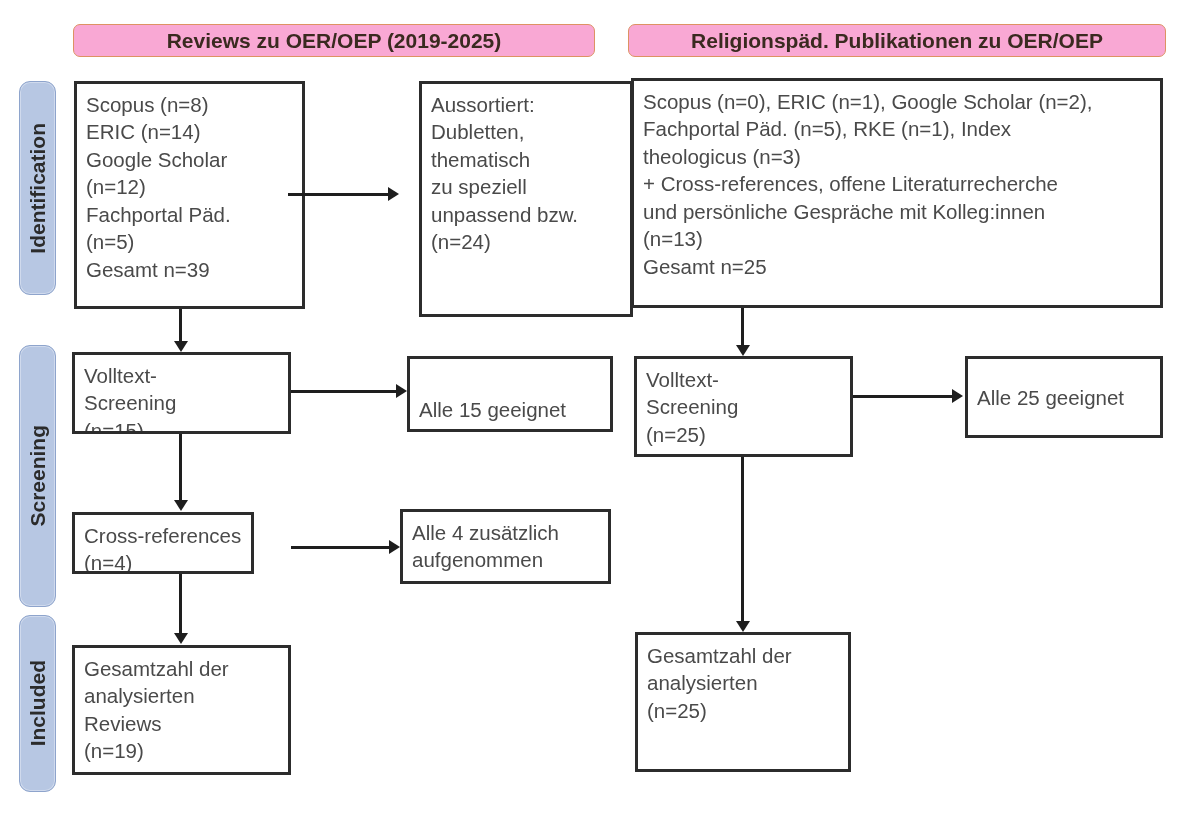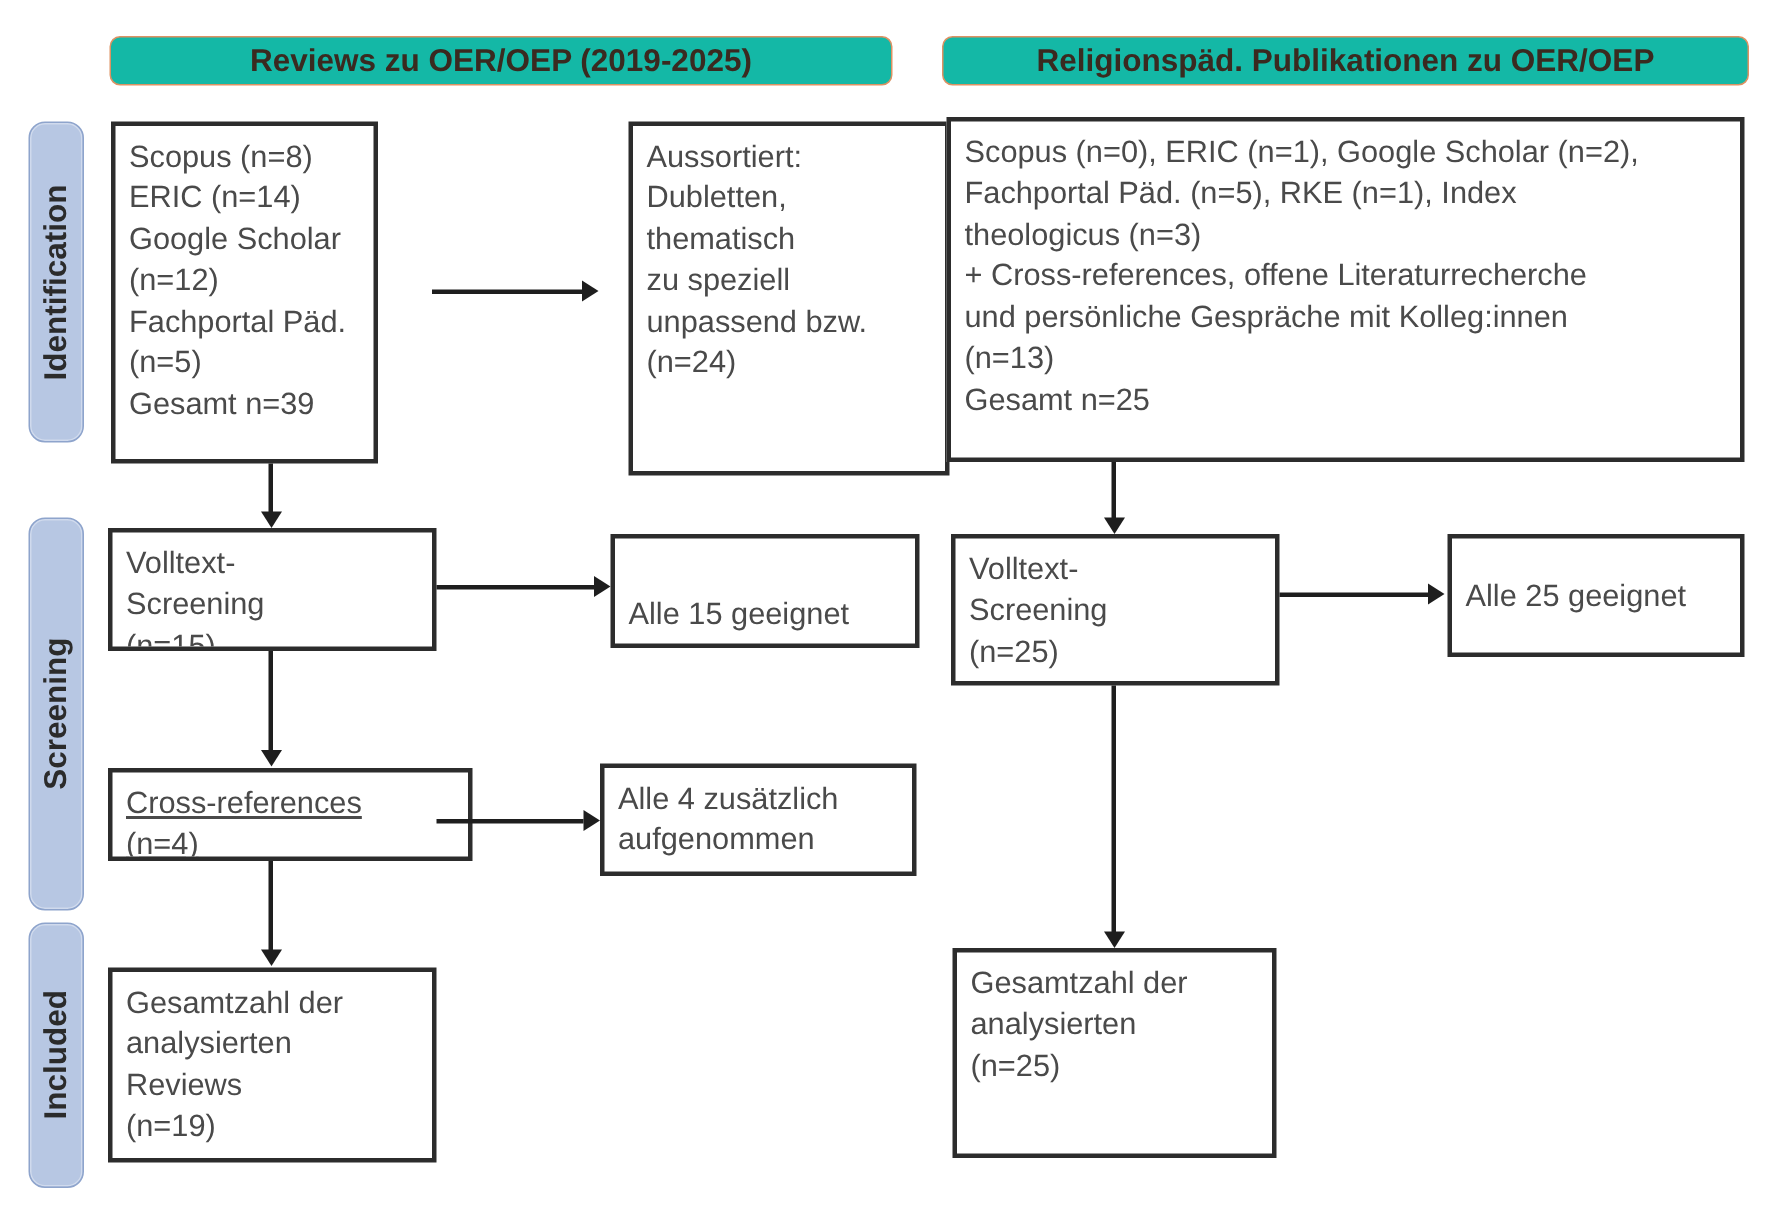--- a/index.html
+++ b/index.html
@@ -35,21 +35,21 @@
     font-size: 21px;
     font-weight: bold;
     color: #2b2b2b;
     letter-spacing: 0px;
     white-space: nowrap;
   }
 
   
   .col-header {
     position: absolute;
-    background: #14b8a6;
+    background: #f9a8d4;
     border: 1px solid #dd9263;
     border-radius: 7px;
     display: flex;
     align-items: center;
     justify-content: center;
     color: #3a2a20;
     font-size: 21px;
     font-weight: bold;
     white-space: nowrap;
   }
@@ -112,21 +112,21 @@
   </div>
 
   <div class="col-header" style="left:73px; top:24px; width:520px; height:31px;">
     <span>Reviews zu OER/OEP (2019-2025)</span>
   </div>
 
   <div class="col-header" style="left:628px; top:24px; width:536px; height:31px;">
     <span>Religionspäd. Publikationen zu OER/OEP</span>
   </div>
 
-  <div class="box" style="left:74px; top:81px; width:178px; height:228px;">
+  <div class="box" style="left:74px; top:81px; width:231px; height:228px;">
     <span class="line">Scopus (n=8)</span>
     <span class="line">ERIC (n=14)</span>
     <span class="line">Google Scholar</span>
     <span class="line">(n=12)</span>
     <span class="line">Fachportal Päd.</span>
     <span class="line">(n=5)</span>
     <span class="line">Gesamt n=39</span>
   </div>
 
   <div class="box" style="left:399px; top:81px; width:214px; height:236px;margin-left:20px;">
@@ -153,21 +153,21 @@
   <div class="box" style="left:407px; top:356px; width:206px; height:76px; display:flex; align-items:flex-end;">
     <span class="line">Alle 15 geeignet</span>
   </div>
 
   <div class="conn-h" style="left:291px; top:390px; width:105px;"></div>
   <div class="arrow-right" style="left:396px; top:384px;"></div>
 
   <div class="conn-v" style="left:179px; top:434px; width:3px; height:68px;"></div>
   <div class="arrow-down" style="left:174px; top:500px;"></div>
 
-  <div class="box" style="left:72px; top:512px; width:243px; height:62px;text-decoration:underline;">
+  <div class="box" style="left:72px; top:512px; width:182px; height:62px;">
     <span class="line">Cross-references</span>
     <span class="line">(n=4)</span>
   </div>
 
   <div class="box" style="left:400px; top:509px; width:211px; height:75px;">
     <span class="line">Alle 4 zusätzlich</span>
     <span class="line">aufgenommen</span>
   </div>
 
   <div class="conn-h" style="left:291px; top:546px; width:98px;"></div>

